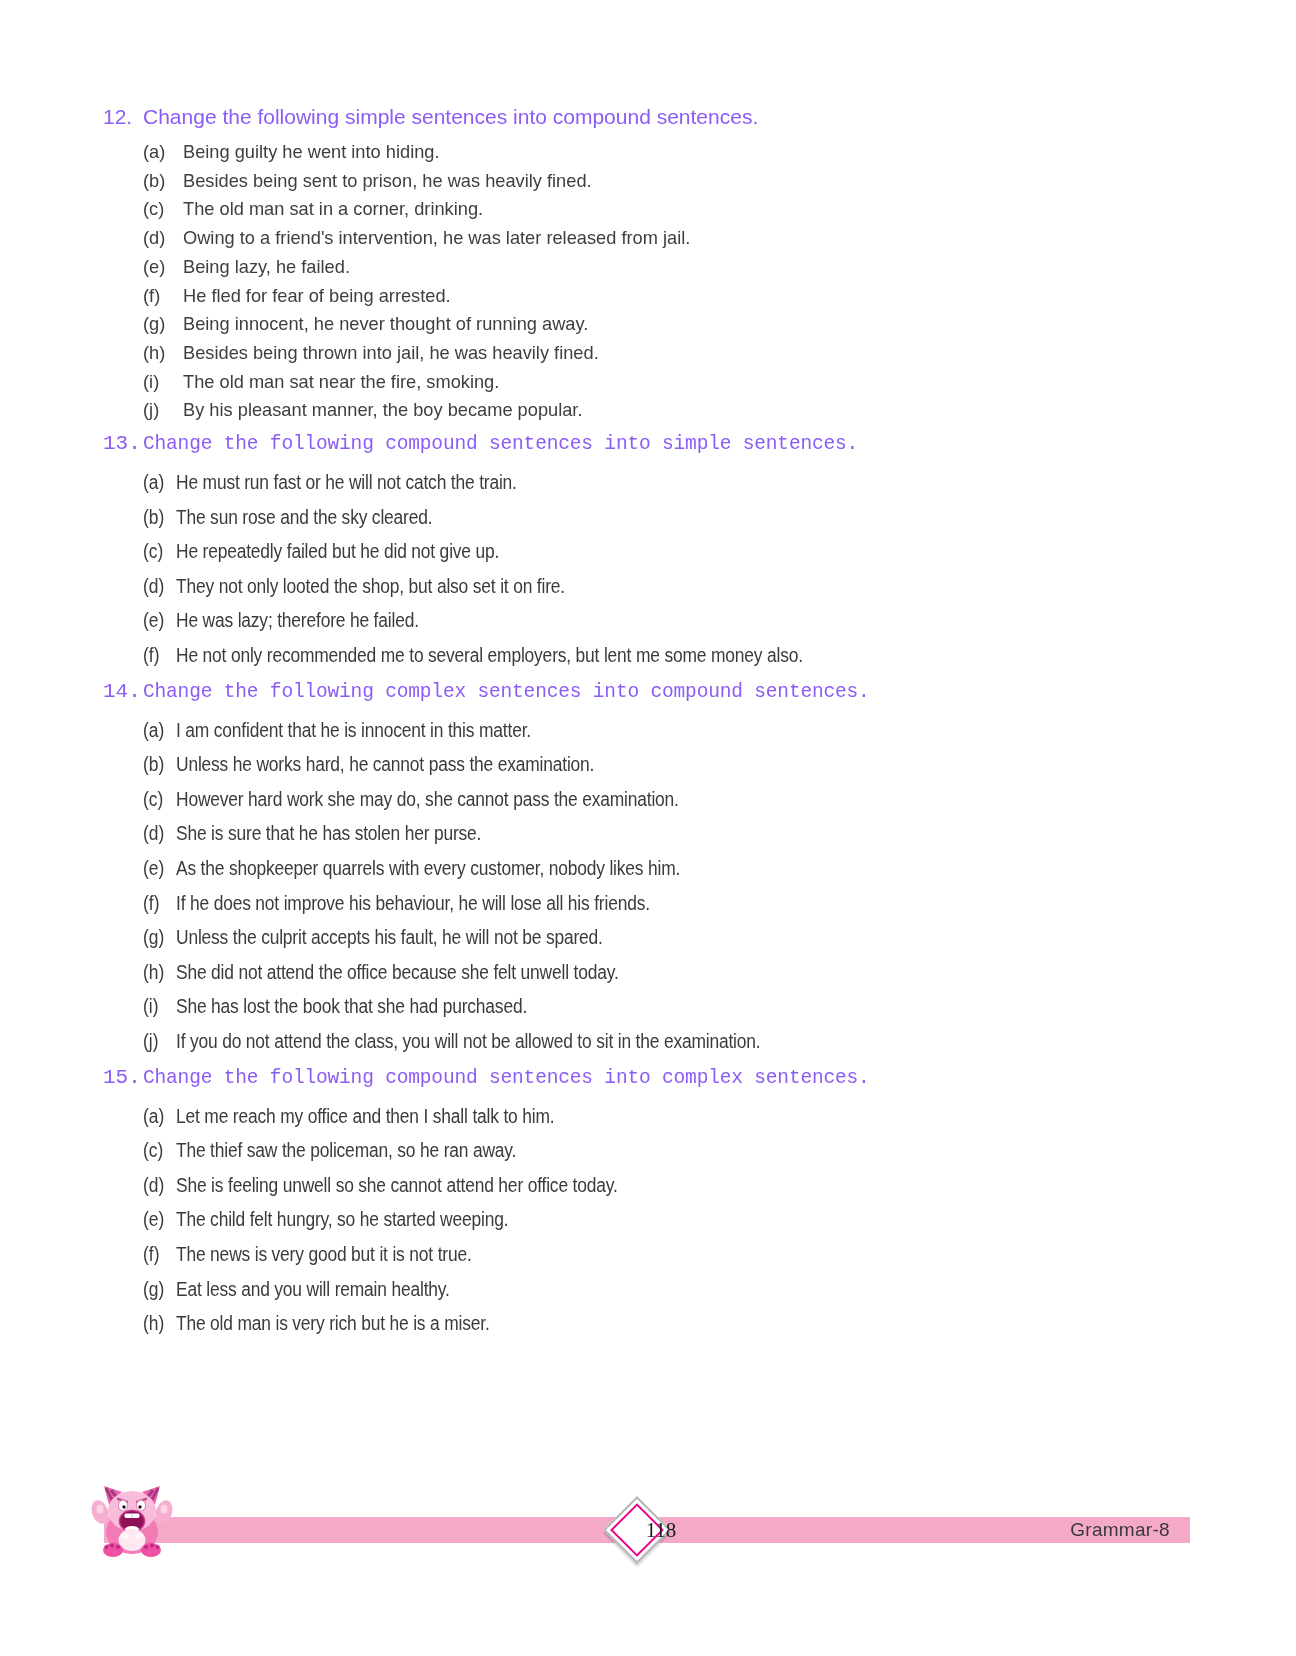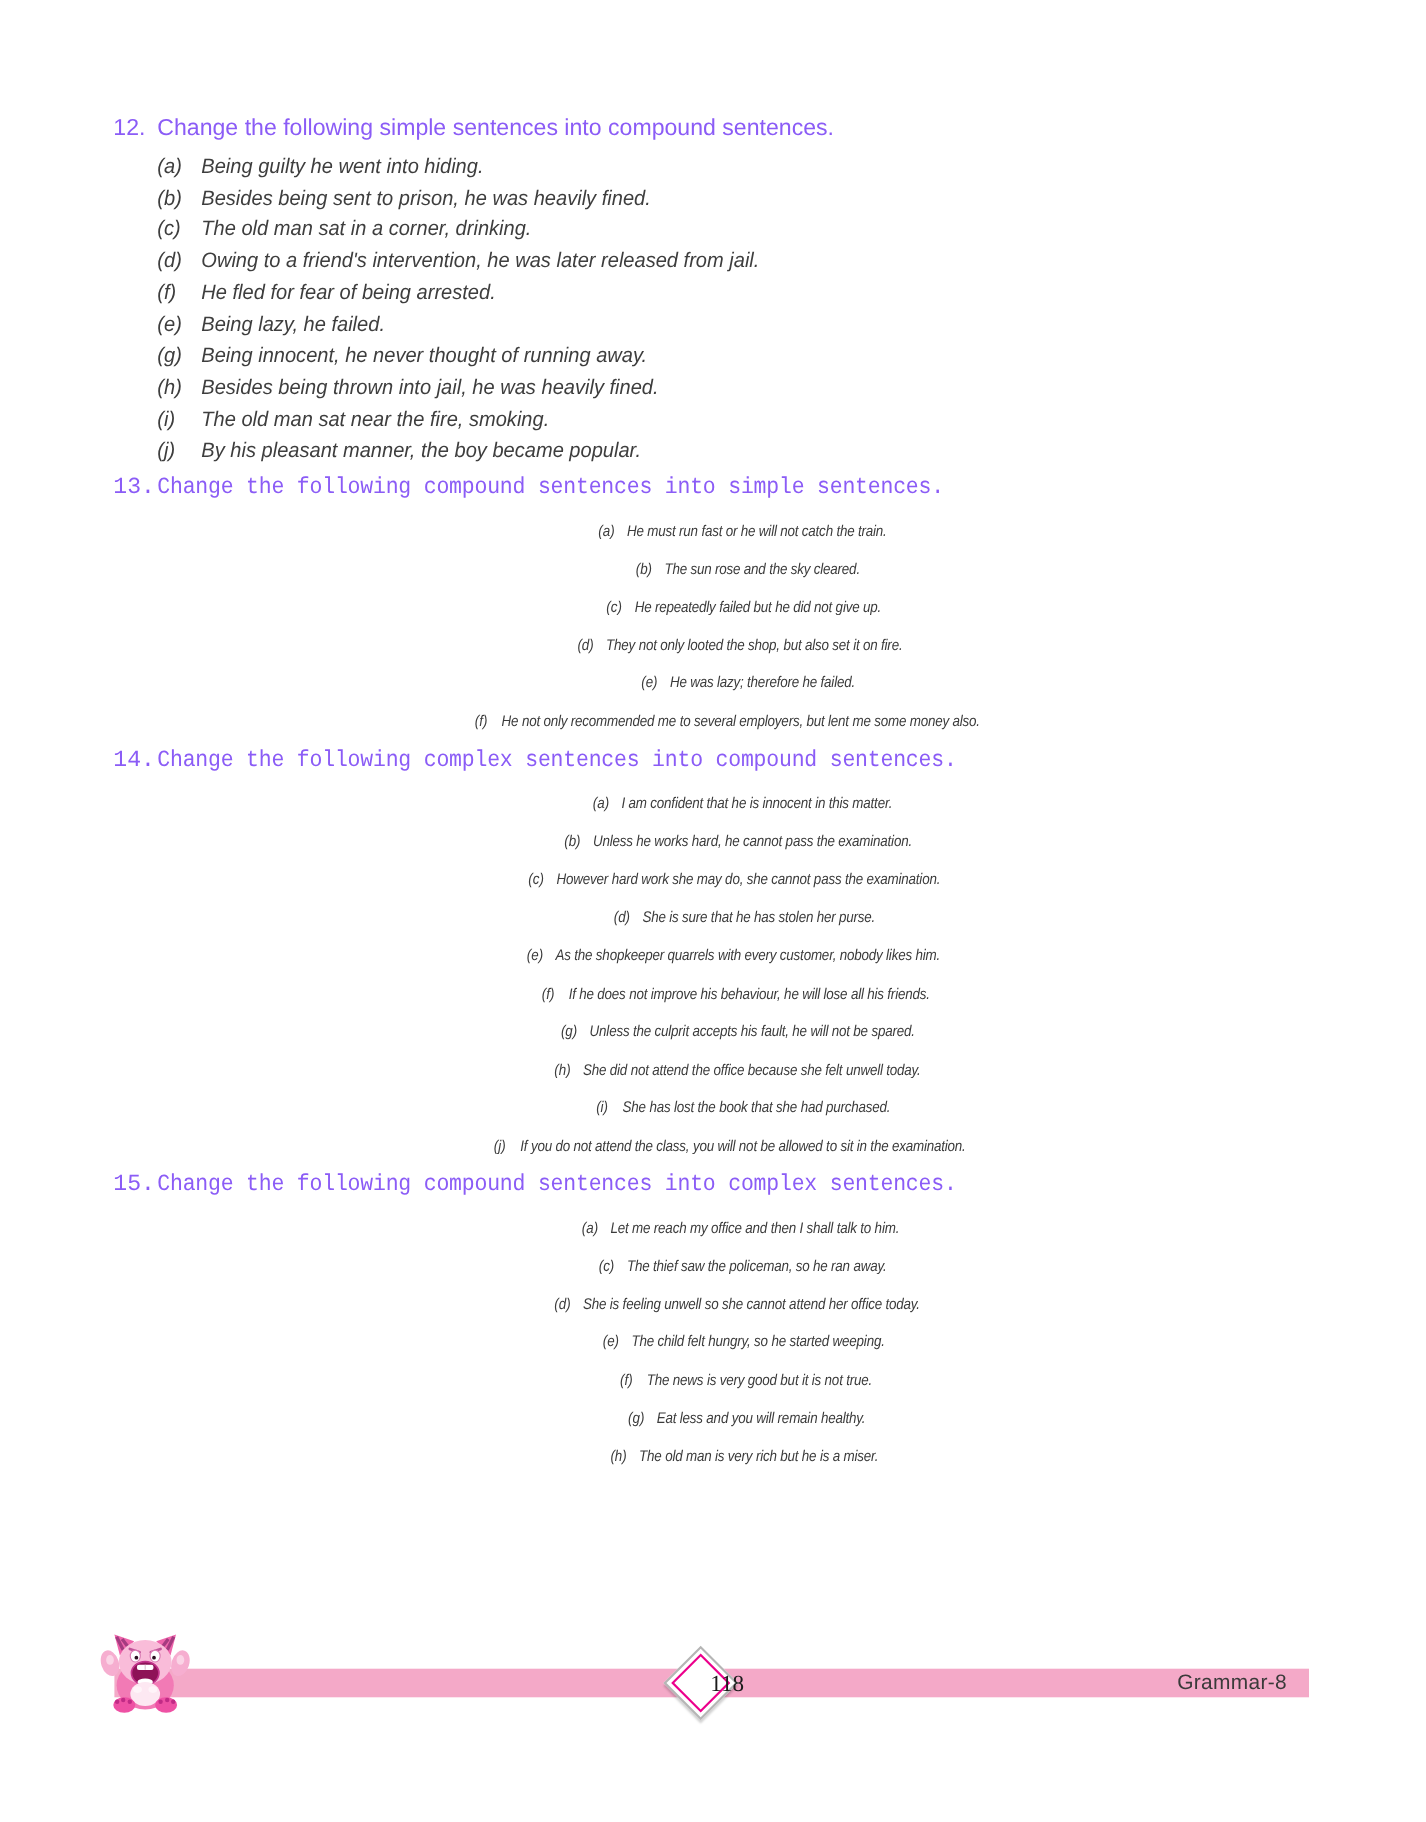--- a/index.html
+++ b/index.html
@@ -34,25 +34,24 @@
     letter-spacing: -0.2px;
   }
   .qitem { white-space: nowrap; }
   section.regular .qitem {
     line-height: 28.7px;
     font-size: 19px;
     color: #3e3e3e;
   }
   section.narrow .qitem {
     line-height: 34.6px;
-    font-size: 14px;
+    font-size: 20px;
     color: #3b3b3b;
-    text-align: center;
-  }
-  .qitem { padding-left: 40px; font-style: italic; }
+  }
+  .qitem { padding-left: 40px; }
   .marker {
     display: inline-block;
     vertical-align: top;
   }
   section.regular .marker { width: 40px; transform: scaleX(0.96); transform-origin: 0 60%; }
   section.narrow .marker  { width: 33px; transform: scaleX(0.87); transform-origin: 0 60%; }
   .itext { display: inline-block; vertical-align: top; }
   section.regular .itext { transform: scaleX(0.96); transform-origin: 0 60%; }
   section.narrow .itext {
     transform: scaleX(0.87);
@@ -128,22 +127,22 @@
 </head>
 <body>
 
 <main class="content">
     <section class="regular">
       <div class="qheading"><span class="qnum">12.</span><span class="qtitle">Change the following simple sentences into compound sentences.</span></div>
       <div class="qitem"><span class="marker">(a)</span><span class="itext">Being guilty he went into hiding.</span></div>
       <div class="qitem"><span class="marker">(b)</span><span class="itext">Besides being sent to prison, he was heavily fined.</span></div>
       <div class="qitem"><span class="marker">(c)</span><span class="itext">The old man sat in a corner, drinking.</span></div>
       <div class="qitem"><span class="marker">(d)</span><span class="itext">Owing to a friend's intervention, he was later released from jail.</span></div>
+      <div class="qitem"><span class="marker">(e)</span><span class="itext">Being lazy, he failed.</span></div>
       <div class="qitem"><span class="marker">(f)</span><span class="itext">He fled for fear of being arrested.</span></div>
-      <div class="qitem"><span class="marker">(e)</span><span class="itext">Being lazy, he failed.</span></div>
       <div class="qitem"><span class="marker">(g)</span><span class="itext">Being innocent, he never thought of running away.</span></div>
       <div class="qitem"><span class="marker">(h)</span><span class="itext">Besides being thrown into jail, he was heavily fined.</span></div>
       <div class="qitem"><span class="marker">(i)</span><span class="itext">The old man sat near the fire, smoking.</span></div>
       <div class="qitem"><span class="marker">(j)</span><span class="itext">By his pleasant manner, the boy became popular.</span></div>
     </section>
     <section class="narrow">
       <div class="qheading"><span class="qnum">13.</span><span class="qtitle">Change the following compound sentences into simple sentences.</span></div>
       <div class="qitem"><span class="marker">(a)</span><span class="itext">He must run fast or he will not catch the train.</span></div>
       <div class="qitem"><span class="marker">(b)</span><span class="itext">The sun rose and the sky cleared.</span></div>
       <div class="qitem"><span class="marker">(c)</span><span class="itext">He repeatedly failed but he did not give up.</span></div>

